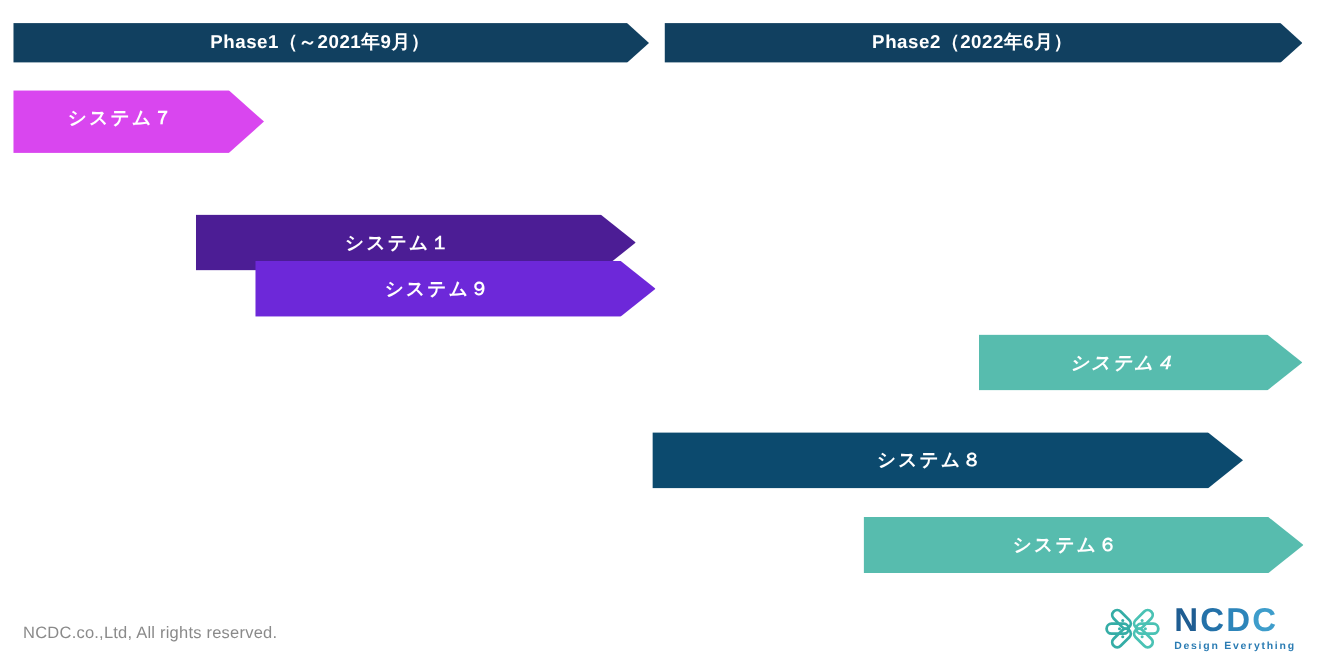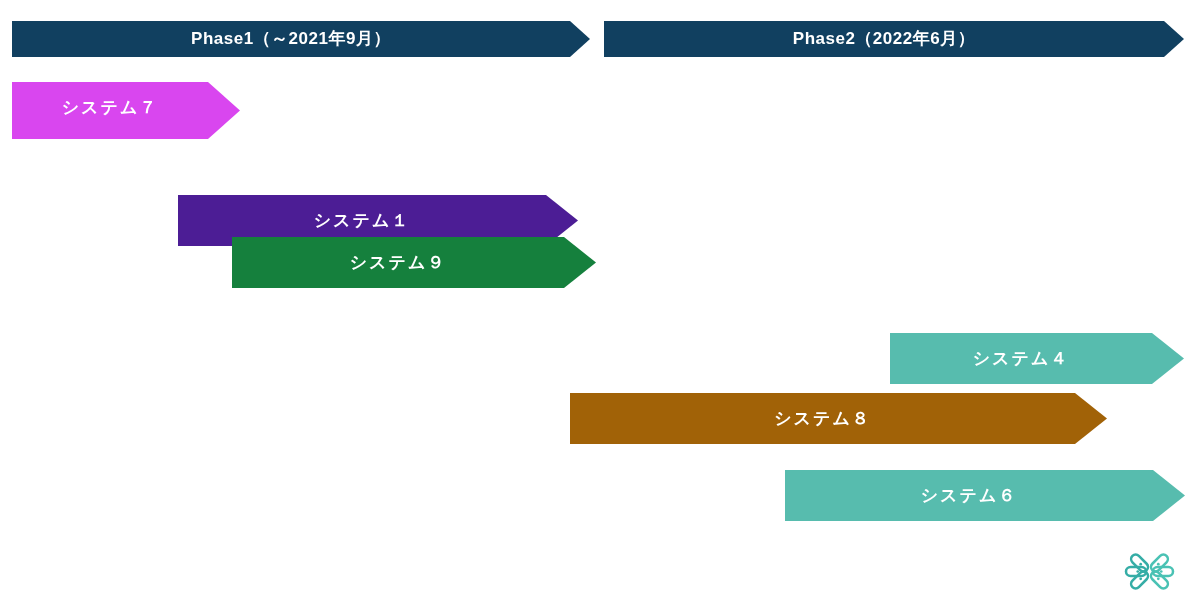--- a/index.html
+++ b/index.html
@@ -85,34 +85,35 @@
         <span class="arrow-label" style="line-height: 36px; padding-right: 20px; text-align: center;">Phase2（2022年6月）</span>
       </div>
     </div>
   <div id="systems-layer">
       <div class="arrow system-arrow" style="left: 12px; top: 82px; width: 228px; height: 57px; background: #d946ef; clip-path: polygon(0px 0px, calc(100% - 32px) 0px, 100% 50%, calc(100% - 32px) 100%, 0px 100%);">
         <span class="arrow-label" style="line-height: 51px; padding-right: 32px;">システム７</span>
       </div>
       <div class="arrow system-arrow" style="left: 178px; top: 159px; width: 400px; height: 51px; background: #4c1d95; clip-path: polygon(0px 0px, calc(100% - 32px) 0px, 100% 50%, calc(100% - 32px) 100%, 0px 100%); margin-top: 36px;">
         <span class="arrow-label" style="line-height: 51px; padding-right: 32px;">システム１</span>
       </div>
-      <div class="arrow system-arrow" style="left: 232px; top: 237px; width: 364px; height: 51px; background: #15803d; clip-path: polygon(0px 0px, calc(100% - 32px) 0px, 100% 50%, calc(100% - 32px) 100%, 0px 100%);">
+      <div class="arrow system-arrow" style="left: 232px; top: 237px; width: 364px; height: 51px; background: #6d28d9; clip-path: polygon(0px 0px, calc(100% - 32px) 0px, 100% 50%, calc(100% - 32px) 100%, 0px 100%);">
         <span class="arrow-label" style="line-height: 51px; padding-right: 32px;">システム９</span>
       </div>
-      <div class="arrow system-arrow" style="left: 890px; top: 333px; width: 294px; height: 51px; background: rgb(87, 188, 174); clip-path: polygon(0px 0px, calc(100% - 32px) 0px, 100% 50%, calc(100% - 32px) 100%, 0px 100%);">
+      <div class="arrow system-arrow" style="left: 890px; top: 304px; width: 294px; height: 51px; background: rgb(87, 188, 174); clip-path: polygon(0px 0px, calc(100% - 32px) 0px, 100% 50%, calc(100% - 32px) 100%, 0px 100%); font-style: italic;">
         <span class="arrow-label" style="line-height: 51px; padding-right: 32px;">システム４</span>
       </div>
-      <div class="arrow system-arrow" style="left: 570px; top: 393px; width: 537px; height: 51px; background: #a16207; clip-path: polygon(0px 0px, calc(100% - 32px) 0px, 100% 50%, calc(100% - 32px) 100%, 0px 100%);">
+      <div class="arrow system-arrow" style="left: 593px; top: 393px; width: 537px; height: 51px; background: #0c4a6e; clip-path: polygon(0px 0px, calc(100% - 32px) 0px, 100% 50%, calc(100% - 32px) 100%, 0px 100%);">
         <span class="arrow-label" style="line-height: 51px; padding-right: 32px;">システム８</span>
       </div>
       <div class="arrow system-arrow" style="left: 785px; top: 470px; width: 400px; height: 51px; background: rgb(87, 188, 174); clip-path: polygon(0px 0px, calc(100% - 32px) 0px, 100% 50%, calc(100% - 32px) 100%, 0px 100%);">
         <span class="arrow-label" style="line-height: 51px; padding-right: 32px;">システム６</span>
       </div>
     </div>
 
+  <div id="copyright">NCDC.co.,Ltd, All rights reserved.</div>
 
   <div id="logo">
     <svg width="57" height="47" viewBox="0 0 58 48" aria-hidden="true">
 
       <g transform="translate(27.5,24)" stroke="#35ADA6" fill="none" stroke-width="2.6">
         <g transform="rotate(-45)">
             <rect x="-22.5" y="-4.6" width="20.5" height="9.2" rx="4.6"></rect>
           </g>
         <g>
             <rect x="-22.5" y="-4.6" width="20.5" height="9.2" rx="4.6"></rect>
@@ -137,15 +138,19 @@
         <g transform="rotate(45)">
             <rect x="-22.5" y="-4.6" width="20.5" height="9.2" rx="4.6"></rect>
           </g>
       </g>
       <g transform="translate(30.5,24)" fill="#4AC2B4" stroke="none">
         <circle cx="7.5" cy="-7.5" r="1.4"></circle>
         <circle cx="10.5" cy="0" r="1.4"></circle>
         <circle cx="7.5" cy="7.5" r="1.4"></circle>
       </g>
     </svg>
+    <div id="logo-text">
+      <div id="logo-wordmark"><span style="color: rgb(31, 93, 146);">N</span><span style="color: rgb(36, 114, 169);">C</span><span style="color: rgb(45, 133, 186);">D</span><span style="color: rgb(62, 157, 203);">C</span></div>
+      <div id="logo-tagline">Design Everything</div>
+    </div>
   </div>
 
 </div>
 
 </body></html>

